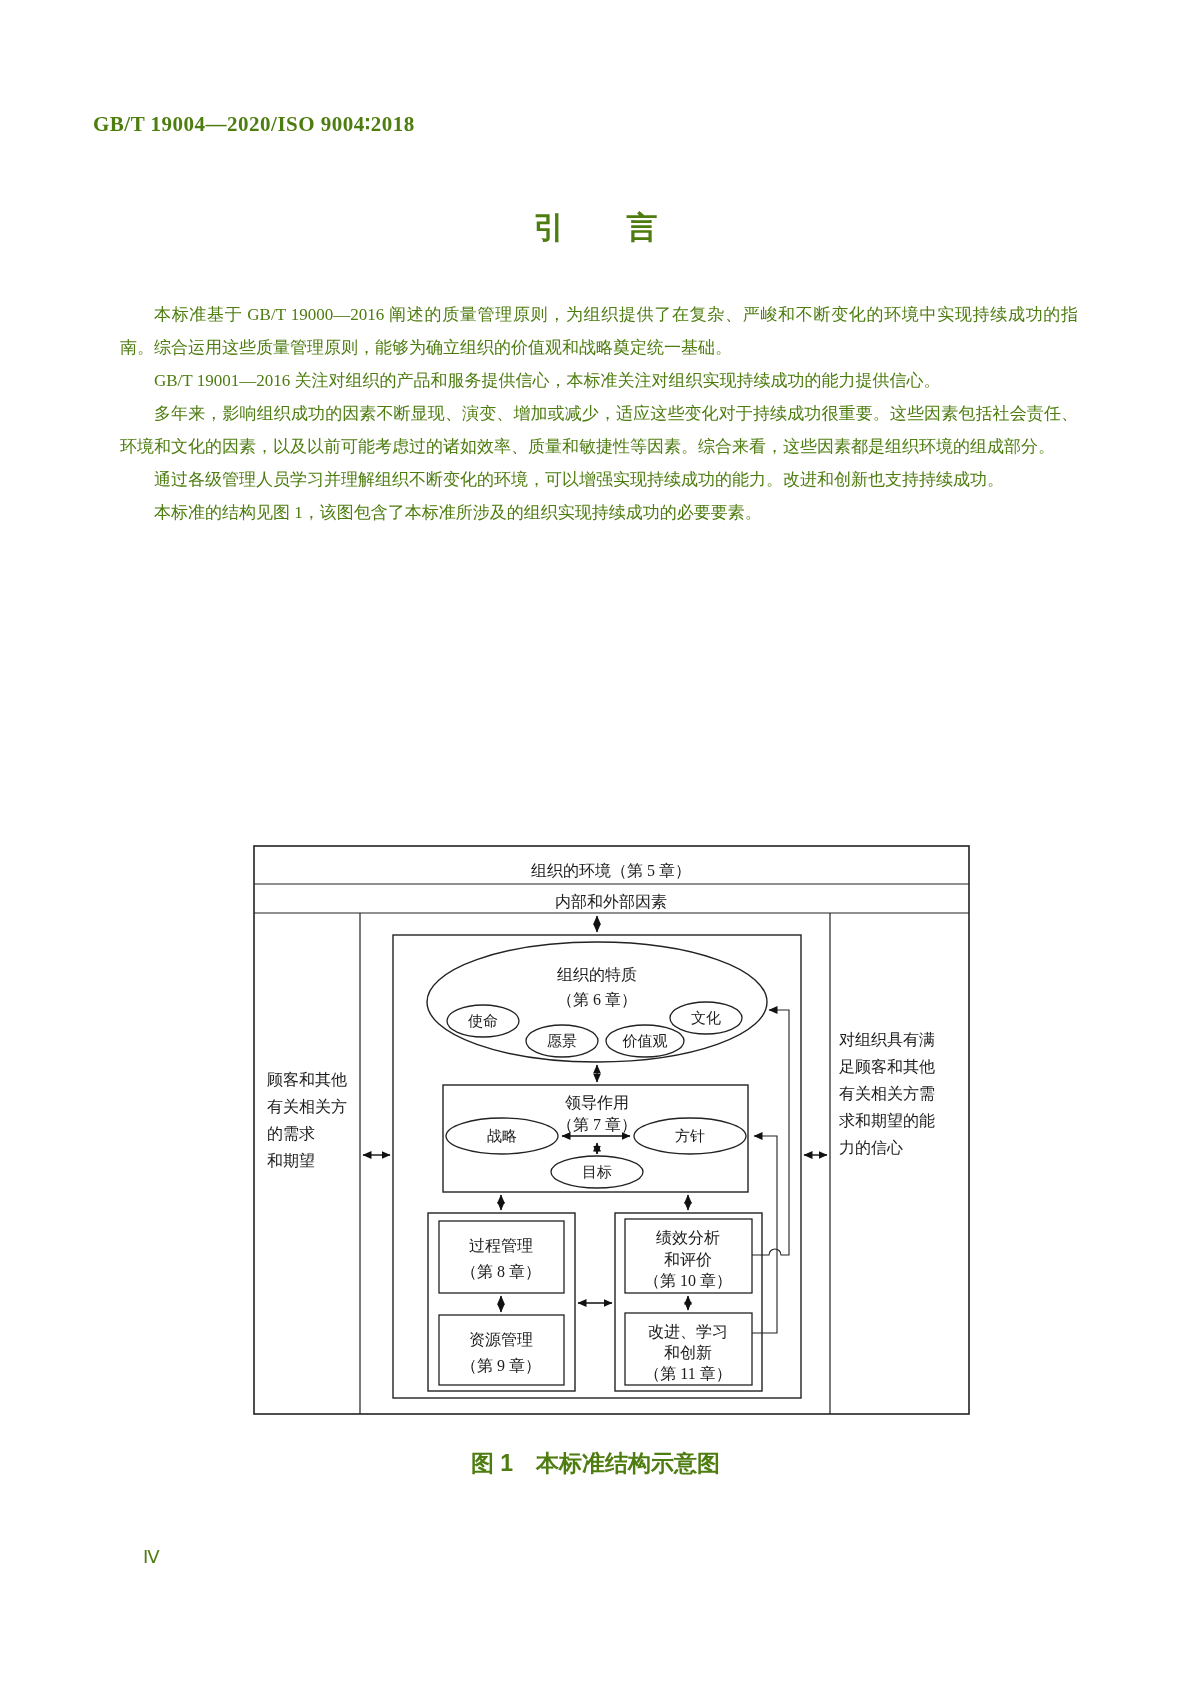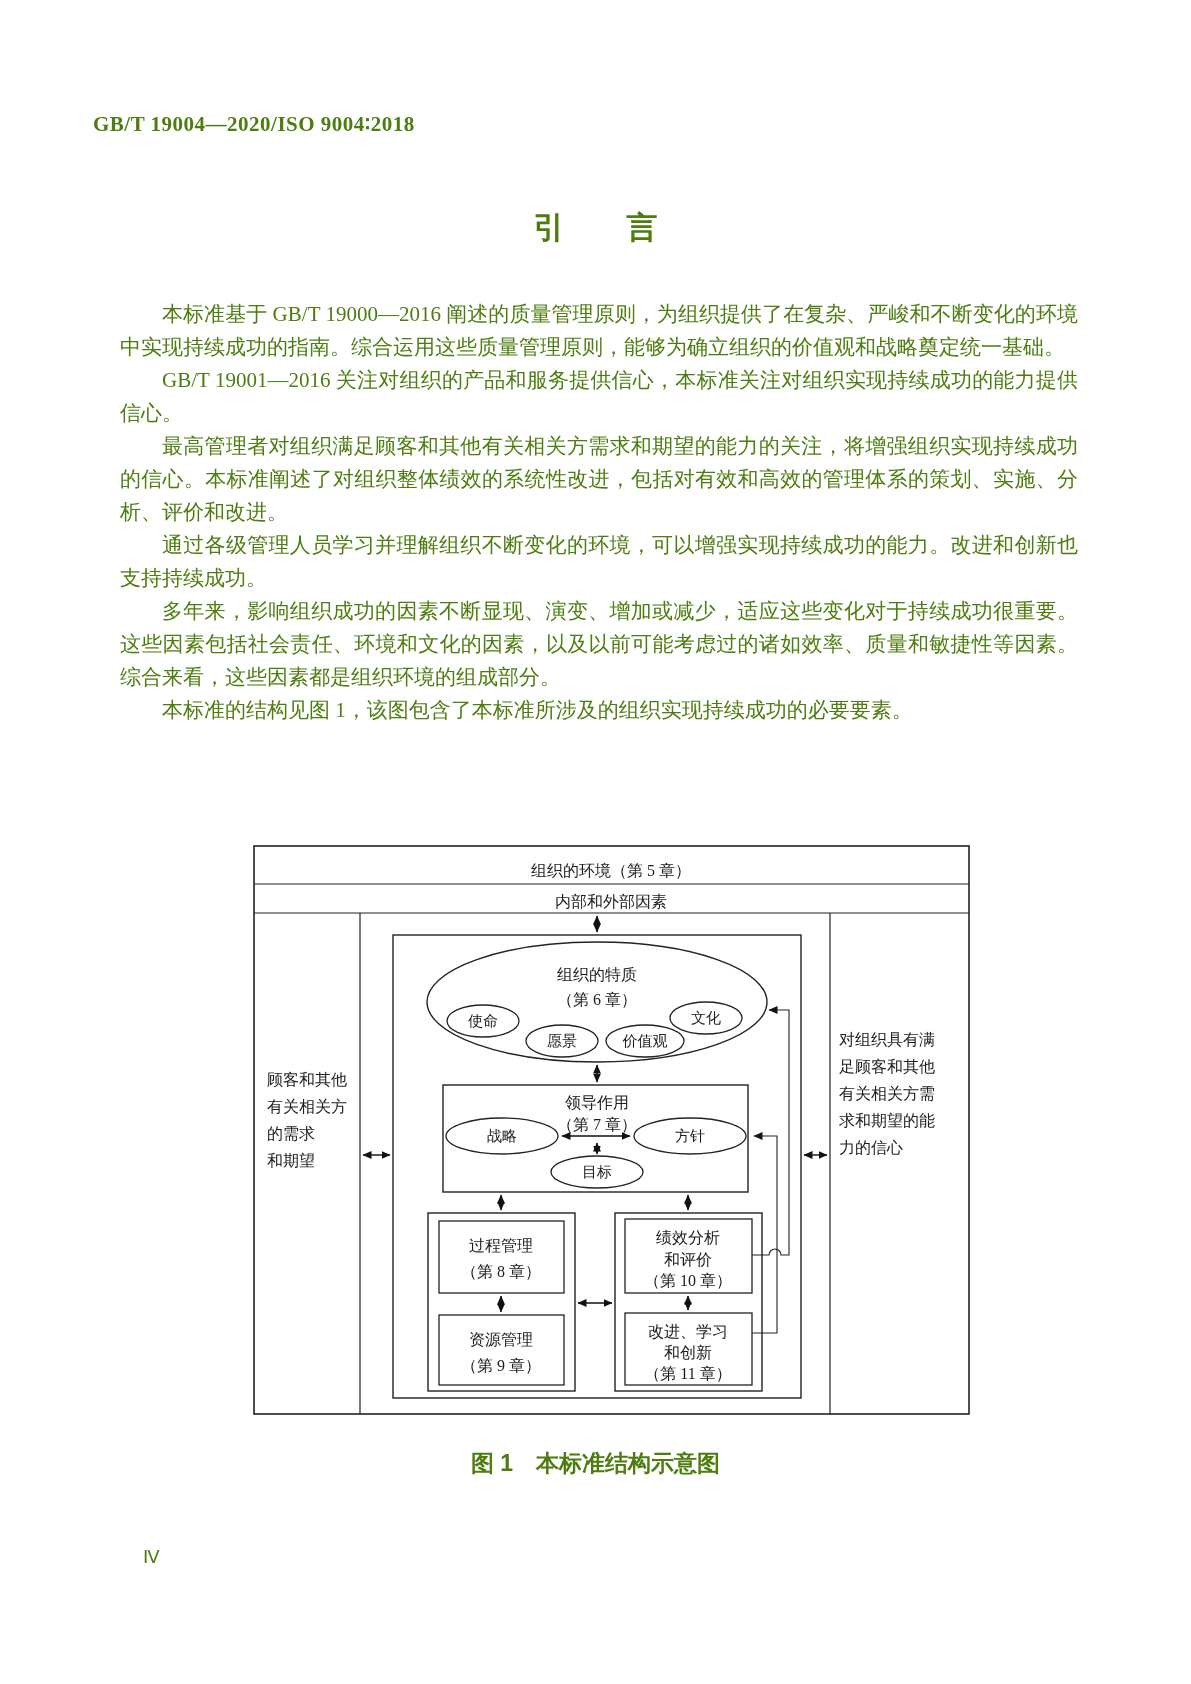--- a/index.html
+++ b/index.html
@@ -22,21 +22,21 @@
     position: absolute; left: 0; top: 207px; width: 100%;
     text-align: center;
     font-size: 31px; font-weight: bold;
     font-family: Liberation Serif, serif;
   }
   .body-text {
     position: absolute; left: 120px; top: 298px; width: 958px;
   }
   .body-text p {
     margin: 0; text-indent: 2em;
-    font-size: 21px; line-height: 33px;
+    font-size: 17px; line-height: 33px;
     text-align: justify;
     font-family: "Liberation Serif", serif;
   }
   .figure {
     position: absolute; left: 253px; top: 845px;
     width: 717px; height: 684px;
   }
   .figure svg text {
     font-family: "Liberation Serif", serif;
     fill: #1c1c1c;
@@ -61,23 +61,22 @@
 
 <div class="page">
 
   <div class="doc-code">GB/T 19004—2020/ISO 9004∶2018</div>
 
   <div class="page-title">引　　言</div>
 
   <div class="body-text">
     <p>本标准基于 GB/T 19000—2016 阐述的质量管理原则，为组织提供了在复杂、严峻和不断变化的环境中实现持续成功的指南。综合运用这些质量管理原则，能够为确立组织的价值观和战略奠定统一基础。</p>
     <p>GB/T 19001—2016 关注对组织的产品和服务提供信心，本标准关注对组织实现持续成功的能力提供信心。</p>
-    <p>最高管理者对组织满足顾客和其他有关相关方需求和期望的能力的关注，将增强组织实现持续成功的信心。本标准阐述了对组织整体绩效的系统性改进，包括对有效和高效的管理体系的策划、实施、分析、评价和改进。</p>
+    <p>多年来，影响组织成功的因素不断显现、演变、增加或减少，适应这些变化对于持续成功很重要。这些因素包括社会责任、环境和文化的因素，以及以前可能考虑过的诸如效率、质量和敏捷性等因素。综合来看，这些因素都是组织环境的组成部分。</p>
     <p>通过各级管理人员学习并理解组织不断变化的环境，可以增强实现持续成功的能力。改进和创新也支持持续成功。</p>
-    <p>多年来，影响组织成功的因素不断显现、演变、增加或减少，适应这些变化对于持续成功很重要。这些因素包括社会责任、环境和文化的因素，以及以前可能考虑过的诸如效率、质量和敏捷性等因素。综合来看，这些因素都是组织环境的组成部分。</p>
     <p>本标准的结构见图 1，该图包含了本标准所涉及的组织实现持续成功的必要要素。</p>
   </div>
 
   <div class="figure">
     <svg viewBox="0 0 717 570" width="717" height="570">
       <defs>
         <marker id="ae" markerWidth="11" markerHeight="10" refX="8.5" refY="4" orient="auto" markerUnits="userSpaceOnUse">
           <path d="M0,0 L9,4 L0,8 Z" fill="#111"></path>
         </marker>
         <marker id="as" markerWidth="11" markerHeight="10" refX="8.5" refY="4" orient="auto-start-reverse" markerUnits="userSpaceOnUse">

